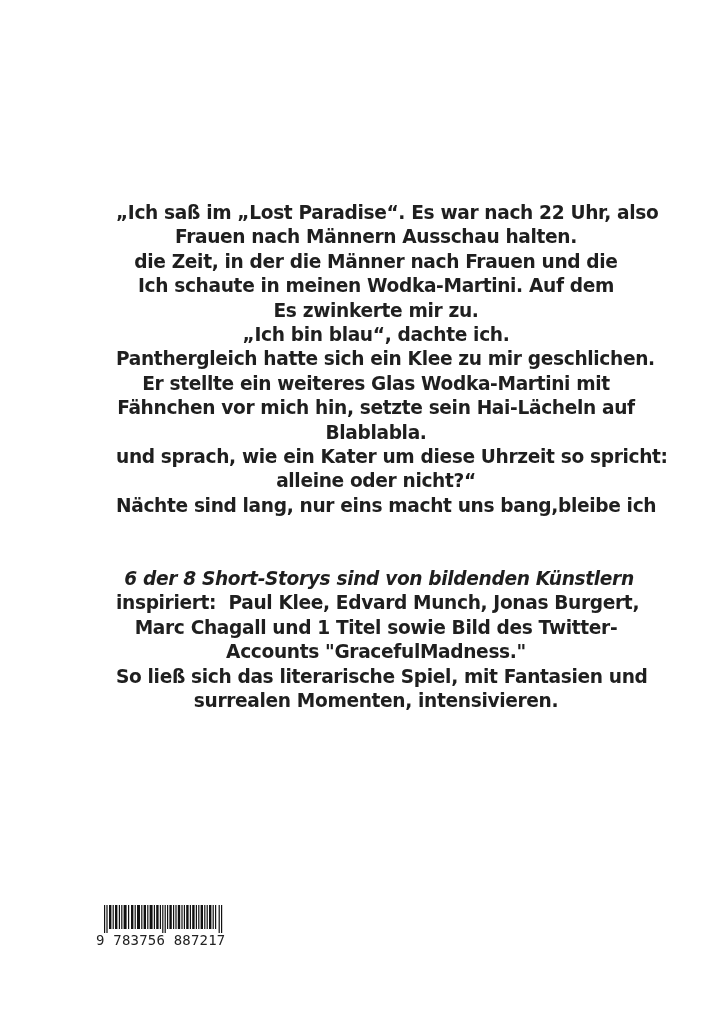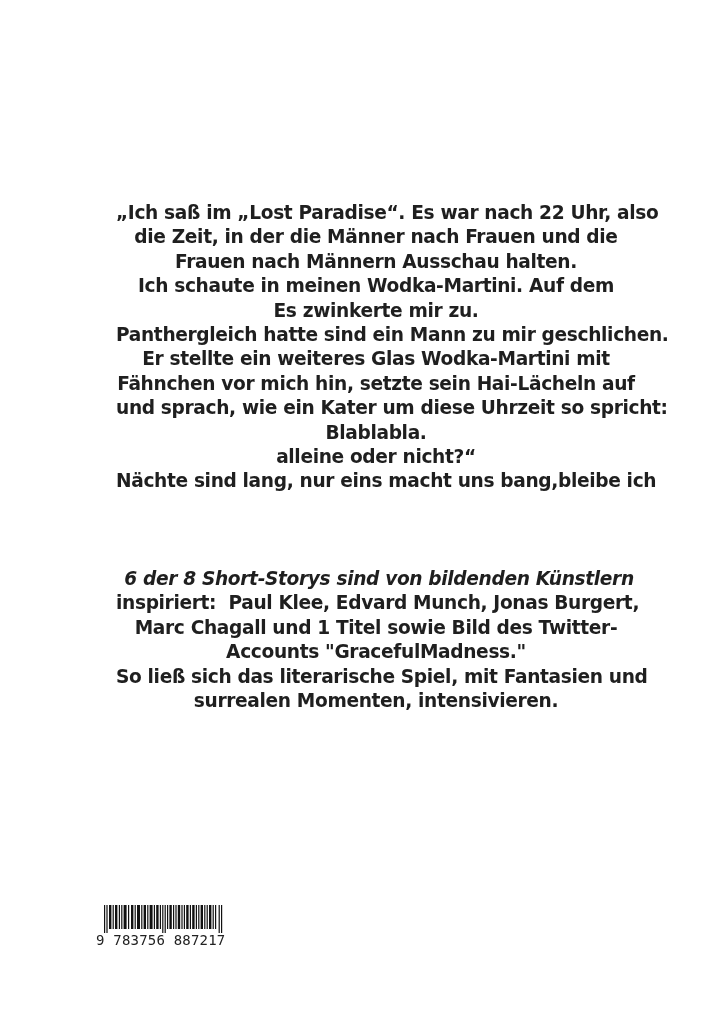--- a/index.html
+++ b/index.html
@@ -56,29 +56,30 @@
       letter-spacing: 0.2px;
     }
   </style>
 </head>
 <body>
 
 <div class="page">
 
   <div class="text-block" id="excerpt">
     <span class="line">„Ich saß im „Lost Paradise“. Es war nach 22 Uhr, also</span>
+    <span class="line">Frauen nach Männern Ausschau halten.</span>
     <span class="line">die Zeit, in der die Männer nach Frauen und die</span>
-    <span class="line">Frauen nach Männern Ausschau halten.</span>
     <span class="line">Ich schaute in meinen Wodka-Martini. Auf dem</span>
     <span class="line">Es zwinkerte mir zu.</span>
-    <span class="line">Panthergleich hatte sind ein Mann zu mir geschlichen.</span>
+    <span class="line">„Ich bin blau“, dachte ich.</span>
+    <span class="line">Panthergleich hatte sich ein Klee zu mir geschlichen.</span>
     <span class="line">Er stellte ein weiteres Glas Wodka-Martini mit</span>
     <span class="line">Fähnchen vor mich hin, setzte sein Hai-Lächeln auf</span>
+    <span class="line">Blablabla.</span>
     <span class="line">und sprach, wie ein Kater um diese Uhrzeit so spricht:</span>
-    <span class="line">Blablabla.</span>
     <span class="line">alleine oder nicht?“</span>
     <span class="line">Nächte sind lang, nur eins macht uns bang,bleibe ich</span>
   </div>
 
   <div class="text-block" id="description">
     <span class="line" style="white-space:pre;font-style:italic;"> 6 der 8 Short-Storys sind von bildenden Künstlern</span>
     <span class="line" style="white-space:pre;">inspiriert:  Paul Klee, Edvard Munch, Jonas Burgert,</span>
     <span class="line">Marc Chagall und 1 Titel sowie Bild des Twitter-</span>
     <span class="line">Accounts "GracefulMadness."</span>
     <span class="line">So ließ sich das literarische Spiel, mit Fantasien und</span>

